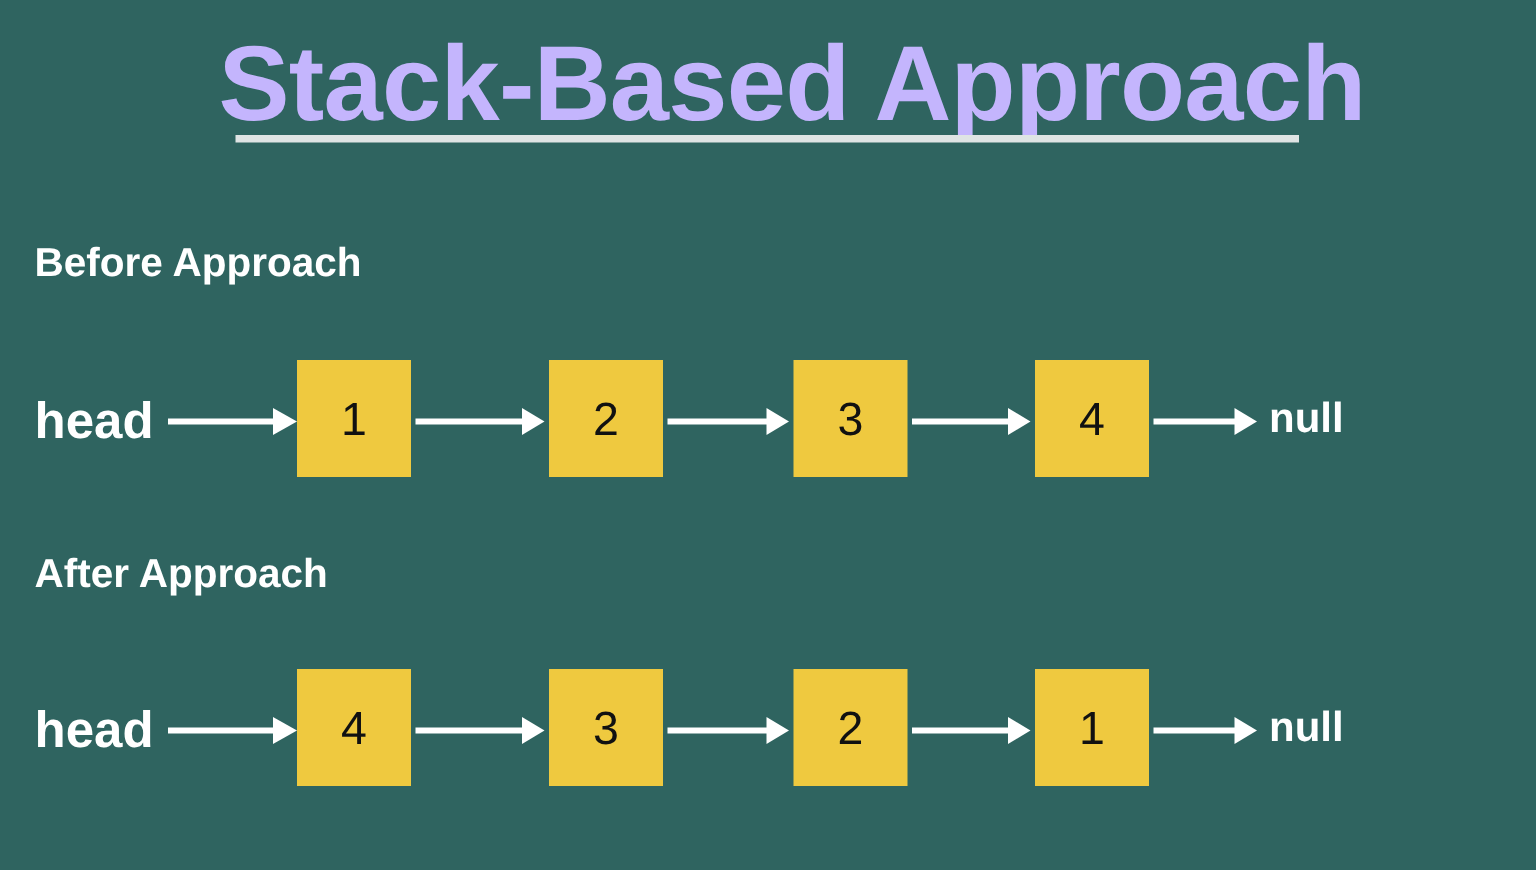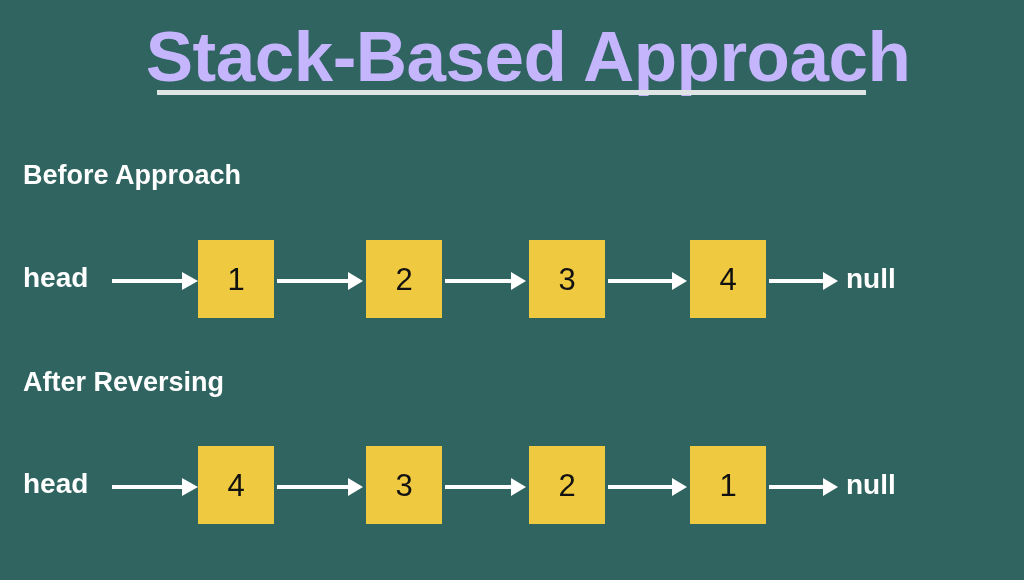--- a/index.html
+++ b/index.html
@@ -65,21 +65,21 @@
     width: 1024px;
     height: 80px;
   }
   .row-before { top: 240px; }
   .row-after  { top: 446px; }
 
   .head-label {
     position: absolute;
     left: 23px;
     top: 22px;
-    font-size: 28px;
+    font-size: 34px;
     font-weight: bold;
     color: #ffffff;
     white-space: nowrap;
   }
 
   
   .head-arrow {
     position: absolute;
     left: 112px;
     top: 36px;
@@ -206,21 +206,21 @@
       <span class="node-value">4</span>
     </div>
     <div class="link-arrow" style="left:769px; width:69px;">
       <span class="shaft"></span>
       <span class="tip"></span>
     </div>
 
     <div class="null-label" style="left:846px;">null</div>
   </div>
 
-  <div class="section-heading heading-after">After Reversing</div>
+  <div class="section-heading heading-after">After Approach</div>
 
   <div class="list-row row-after">
 
     <div class="head-label">head</div>
 
     <div class="head-arrow">
       <span class="shaft"></span>
       <span class="tip"></span>
     </div>
 

